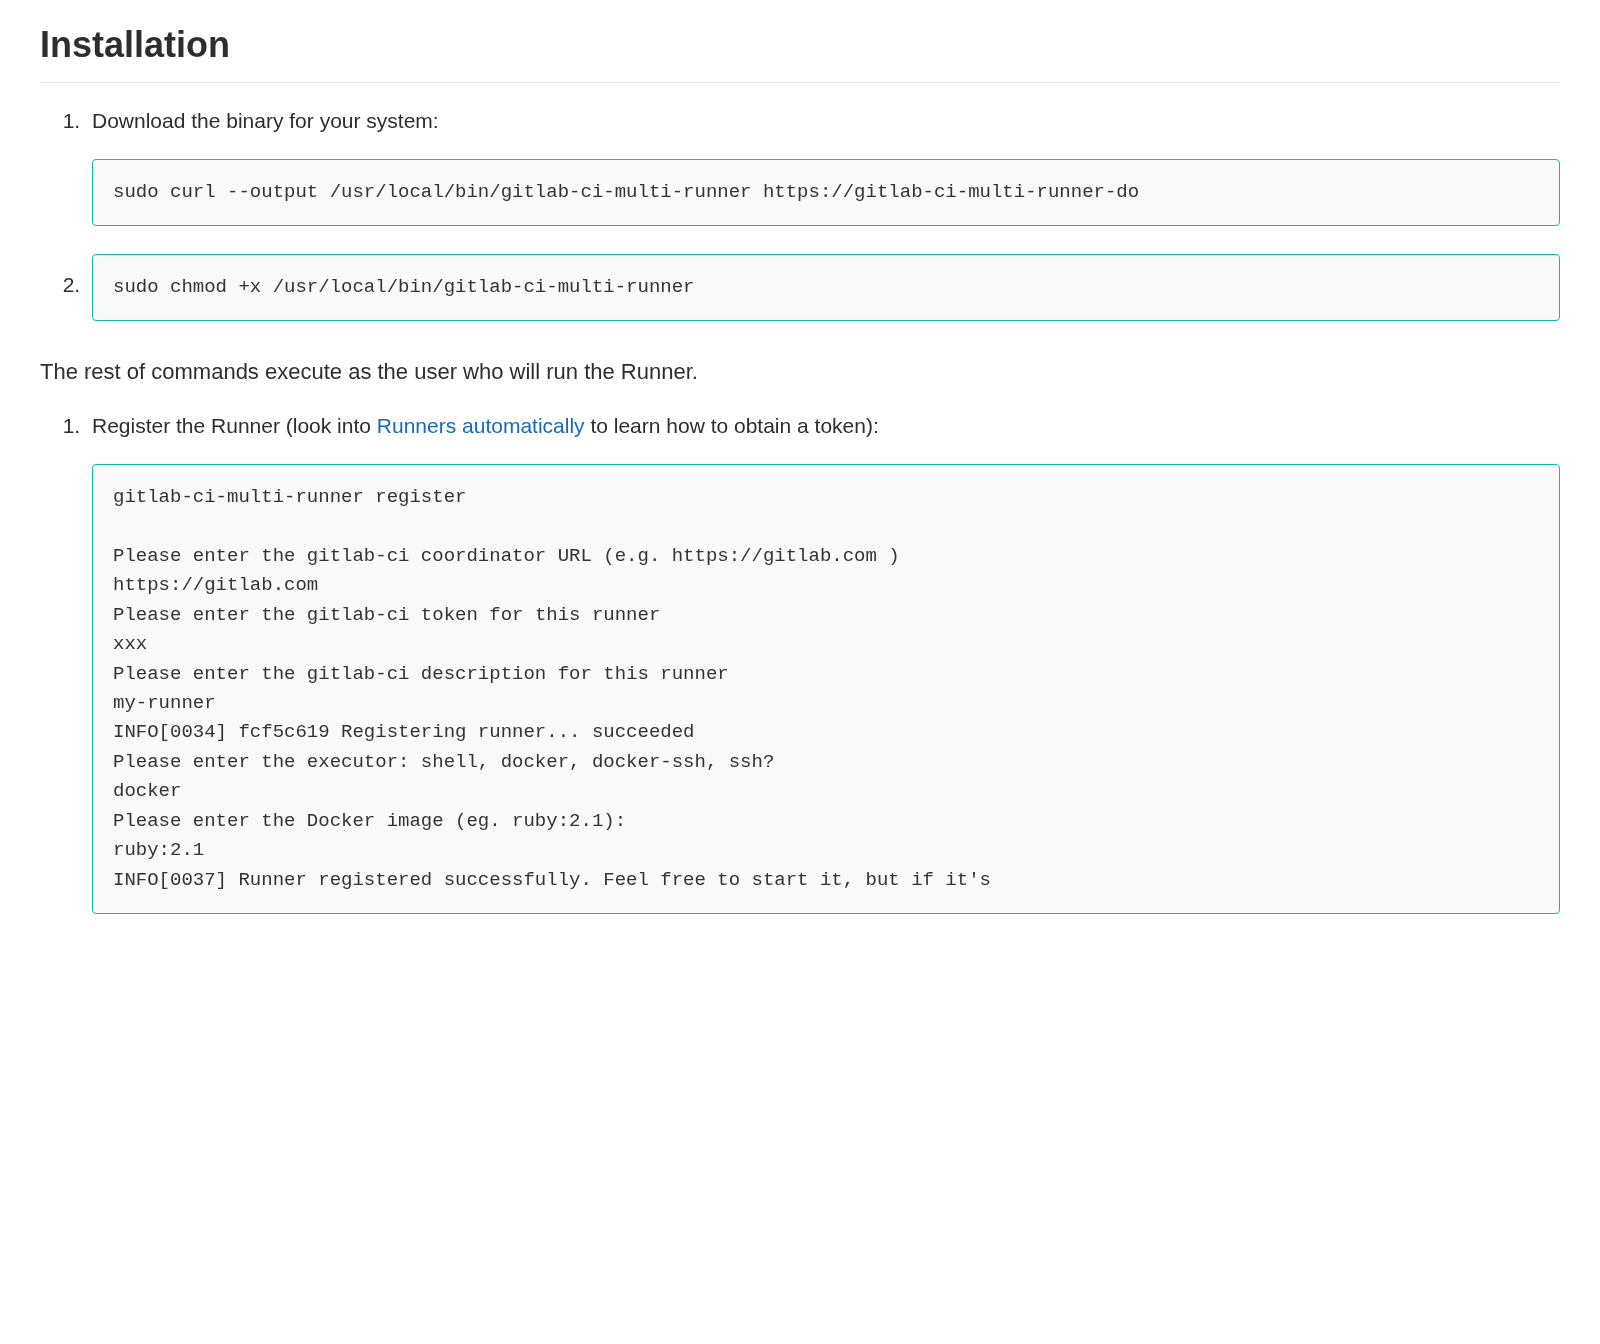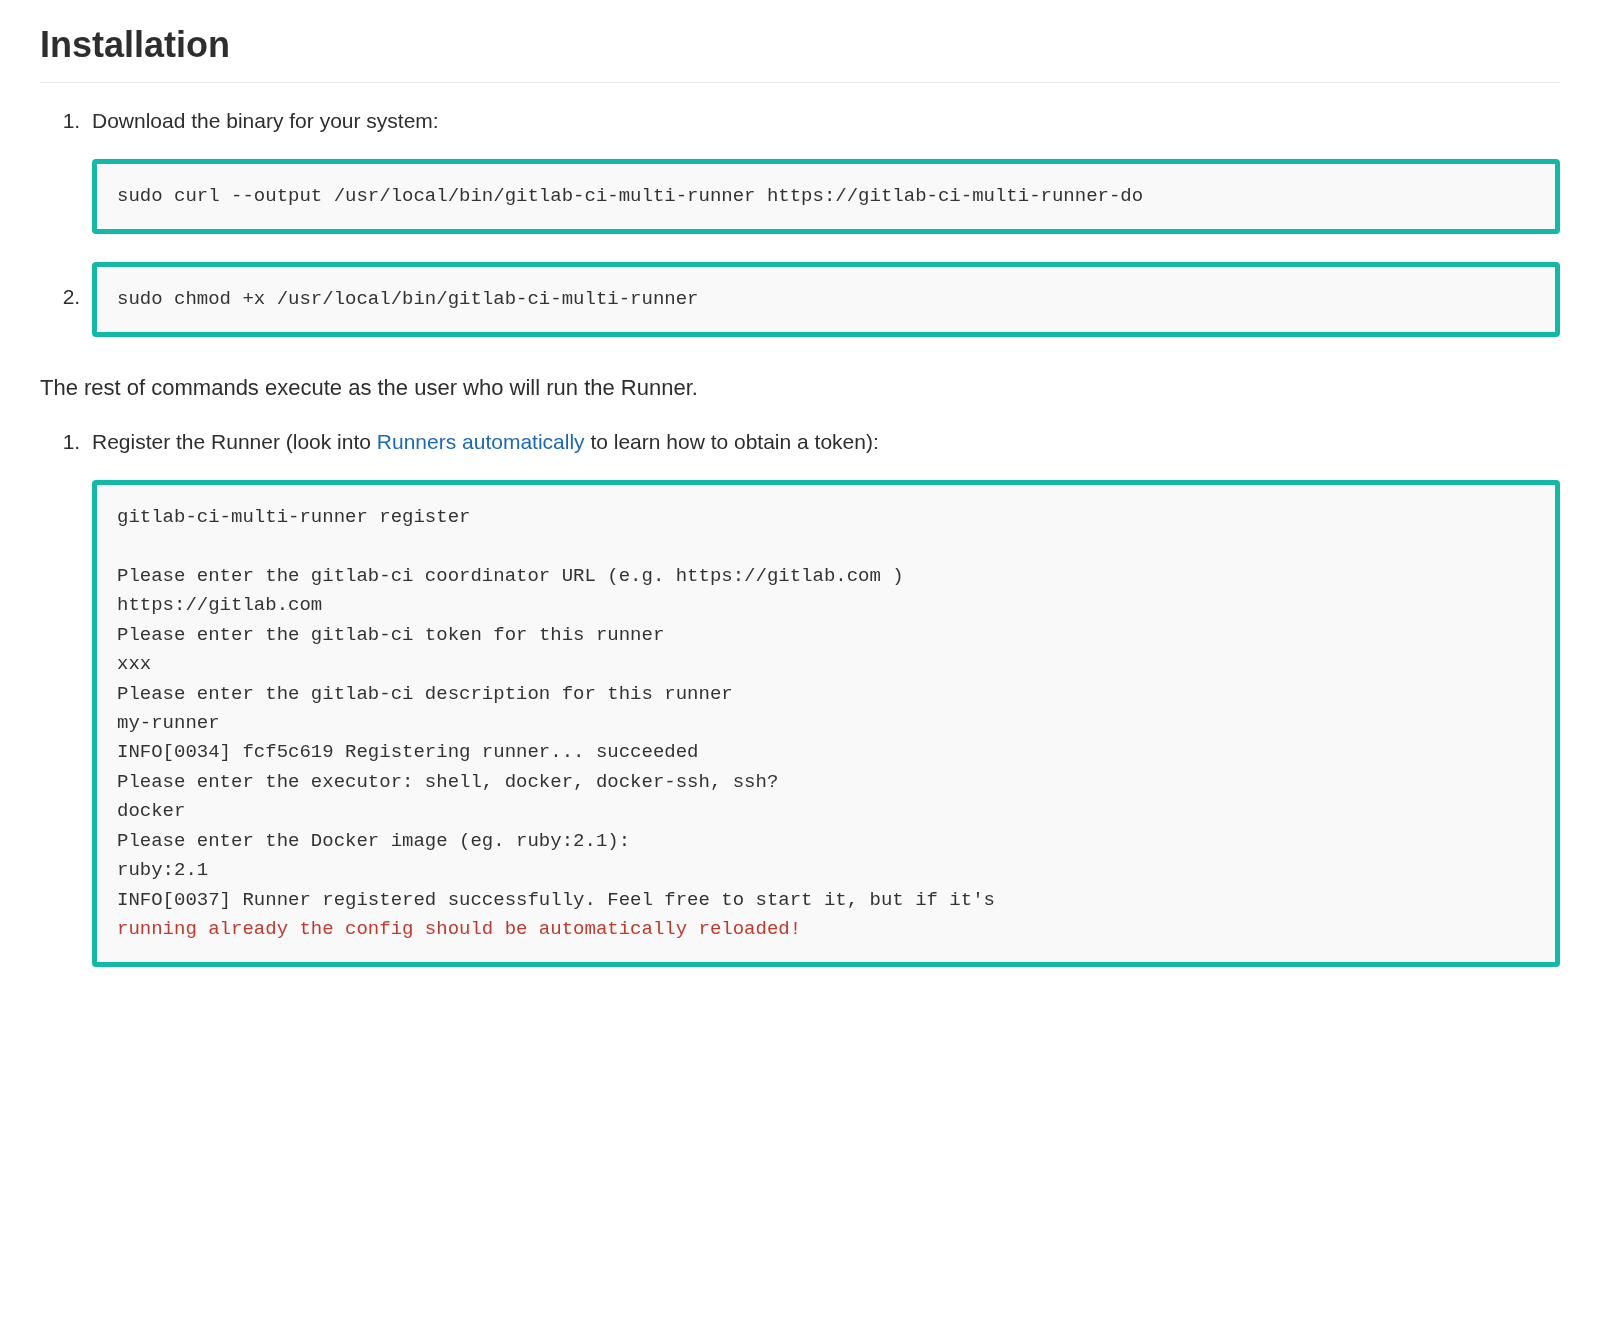--- a/index.html
+++ b/index.html
@@ -25,21 +25,21 @@
   }
   ol > li {
     margin-bottom: 28px;
     padding-left: 6px;
   }
   ol > li > p.step-text {
     margin: 0 0 22px 0;
   }
   pre.codeblock {
     background: #f9f9f9;
-    border: 5px solid #14b8a6;
+    border: 1px solid #14b8a6;
     border-radius: 4px;
     padding: 18px 20px;
     margin: 0;
     overflow-x: hidden;
     white-space: pre;
     font-family: "SFMono-Regular", Menlo, Consolas, "Liberation Mono", monospace;
     font-size: 19px;
     line-height: 1.55;
     color: #333;
   }
@@ -84,15 +84,15 @@
 Please enter the gitlab-ci token <span class="kw">for</span> this runner
 xxx
 Please enter the gitlab-ci description <span class="kw">for</span> this runner
 my-runner
 INFO[0034] fcf5c619 Registering runner... succeeded
 Please enter the executor: shell, docker, docker-ssh, ssh?
 docker
 Please enter the Docker image (eg. ruby:2.1):
 ruby:2.1
 INFO[0037] Runner registered successfully. Feel free to start it, but <span class="kw">if</span> it's
-<span class="err">running already the config should be automatically reloaded!</span></pre>
+</pre>
   </li>
 </ol>
 
 </body></html>

